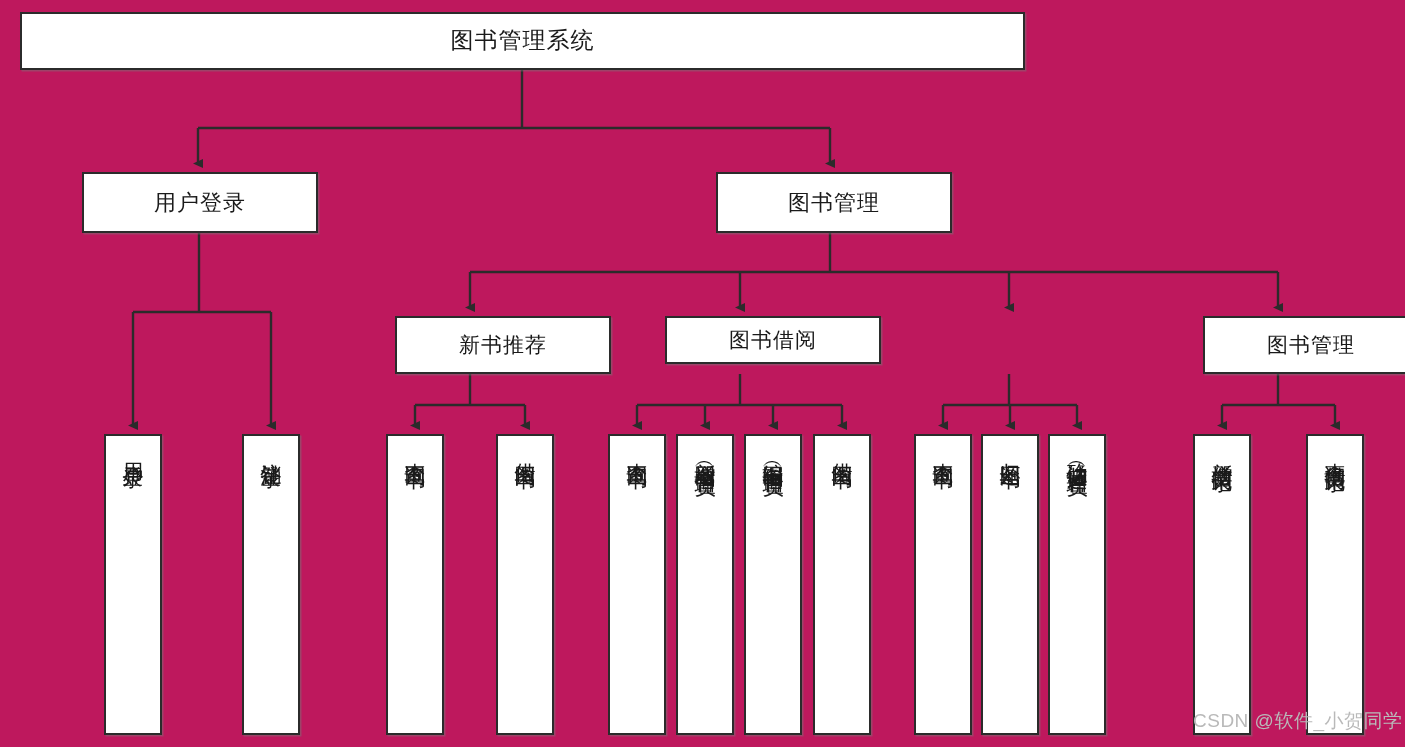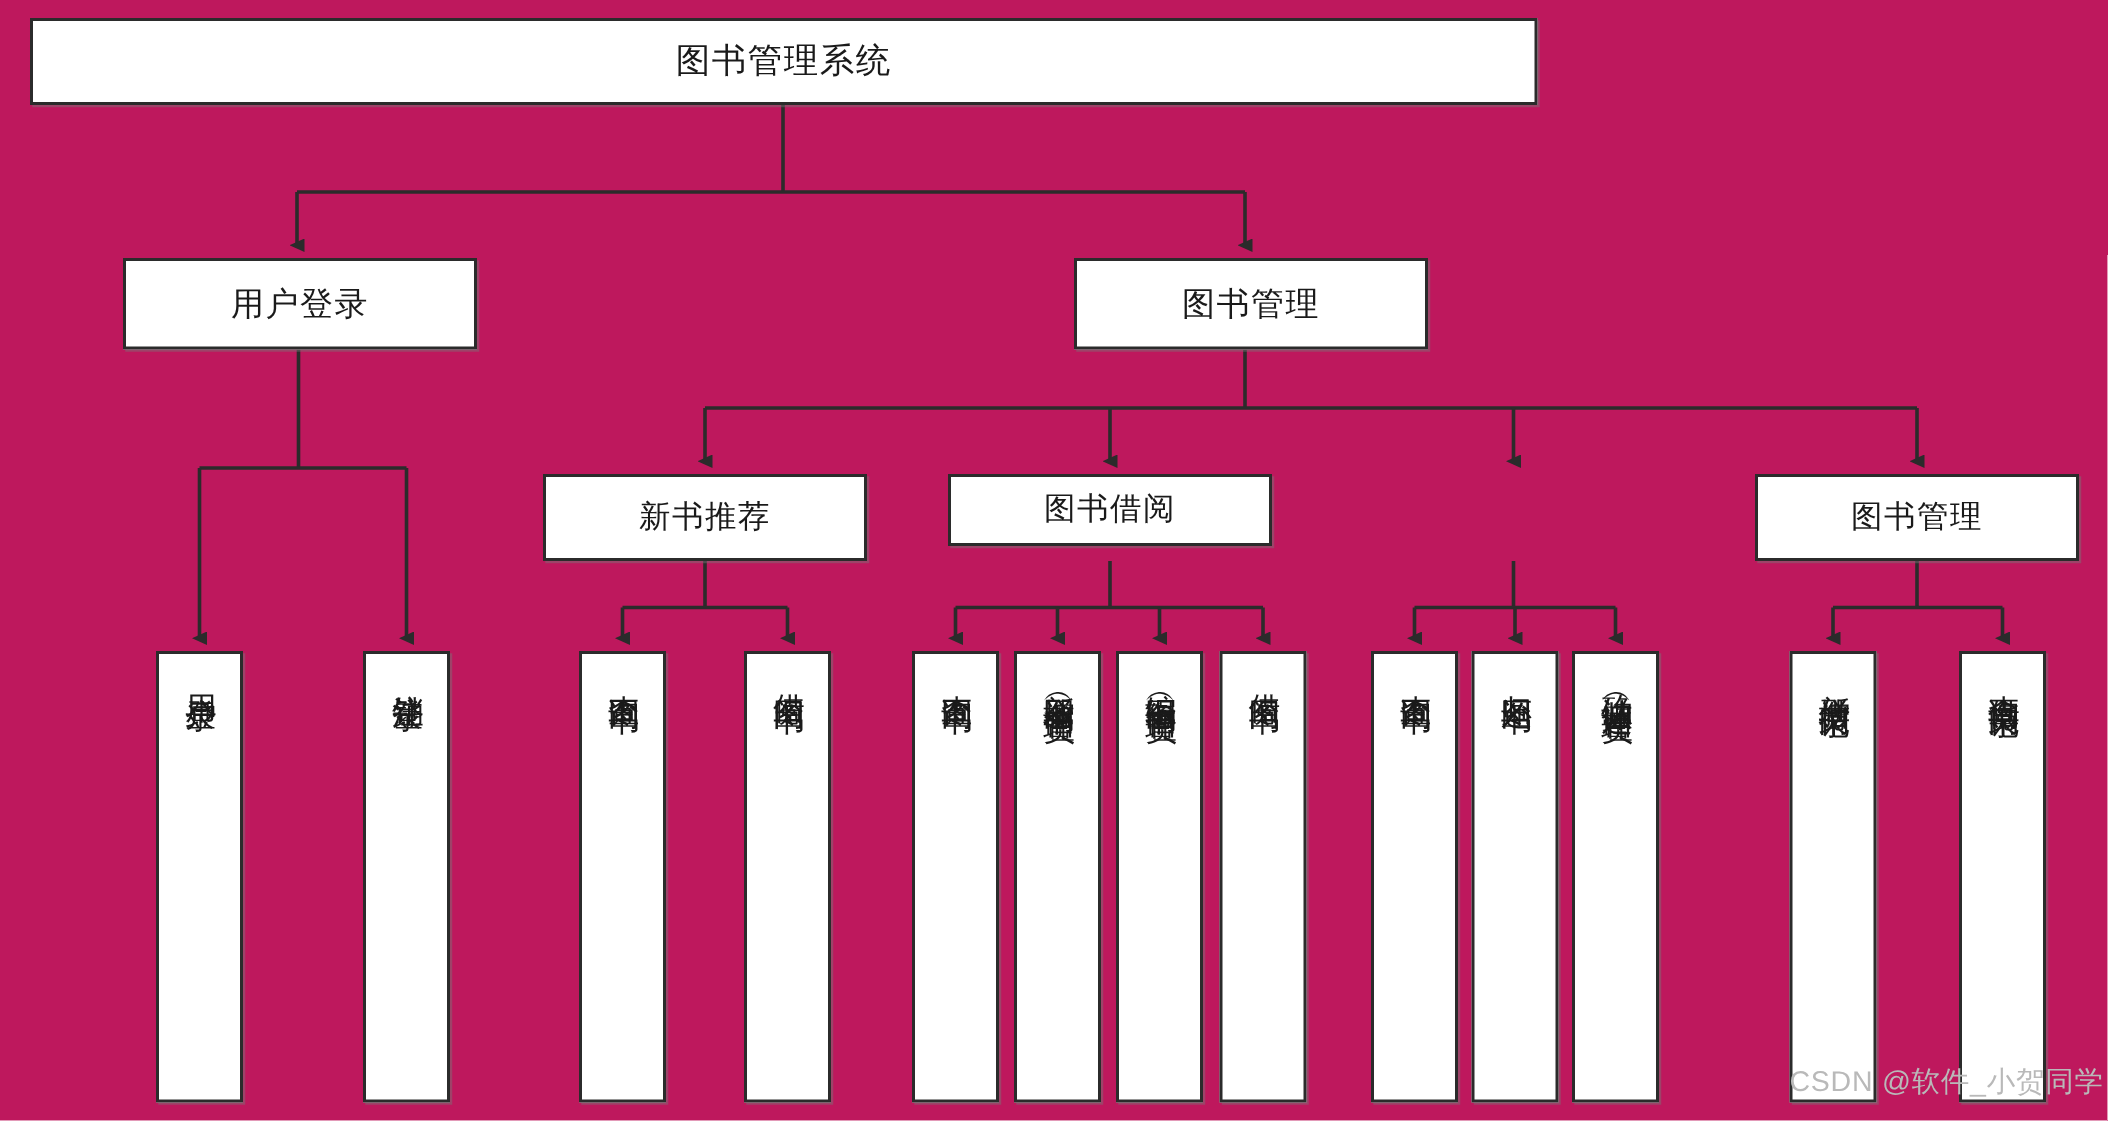--- a/index.html
+++ b/index.html
@@ -43,20 +43,21 @@
     letter-spacing: 1px;
   }
   .node-root {
     font-size: 23px;
   }
   .node-l2 {
     font-size: 22px;
   }
   .node-l3 {
     font-size: 21px;
+    margin-left: 33px;
   }
   .node-leaf {
     font-size: 21px;
     padding-top: 10px;
     align-items: flex-start;
   }
   .node-leaf .node-label {
     writing-mode: vertical-rl;
     text-orientation: upright;
     line-height: 1.05;

